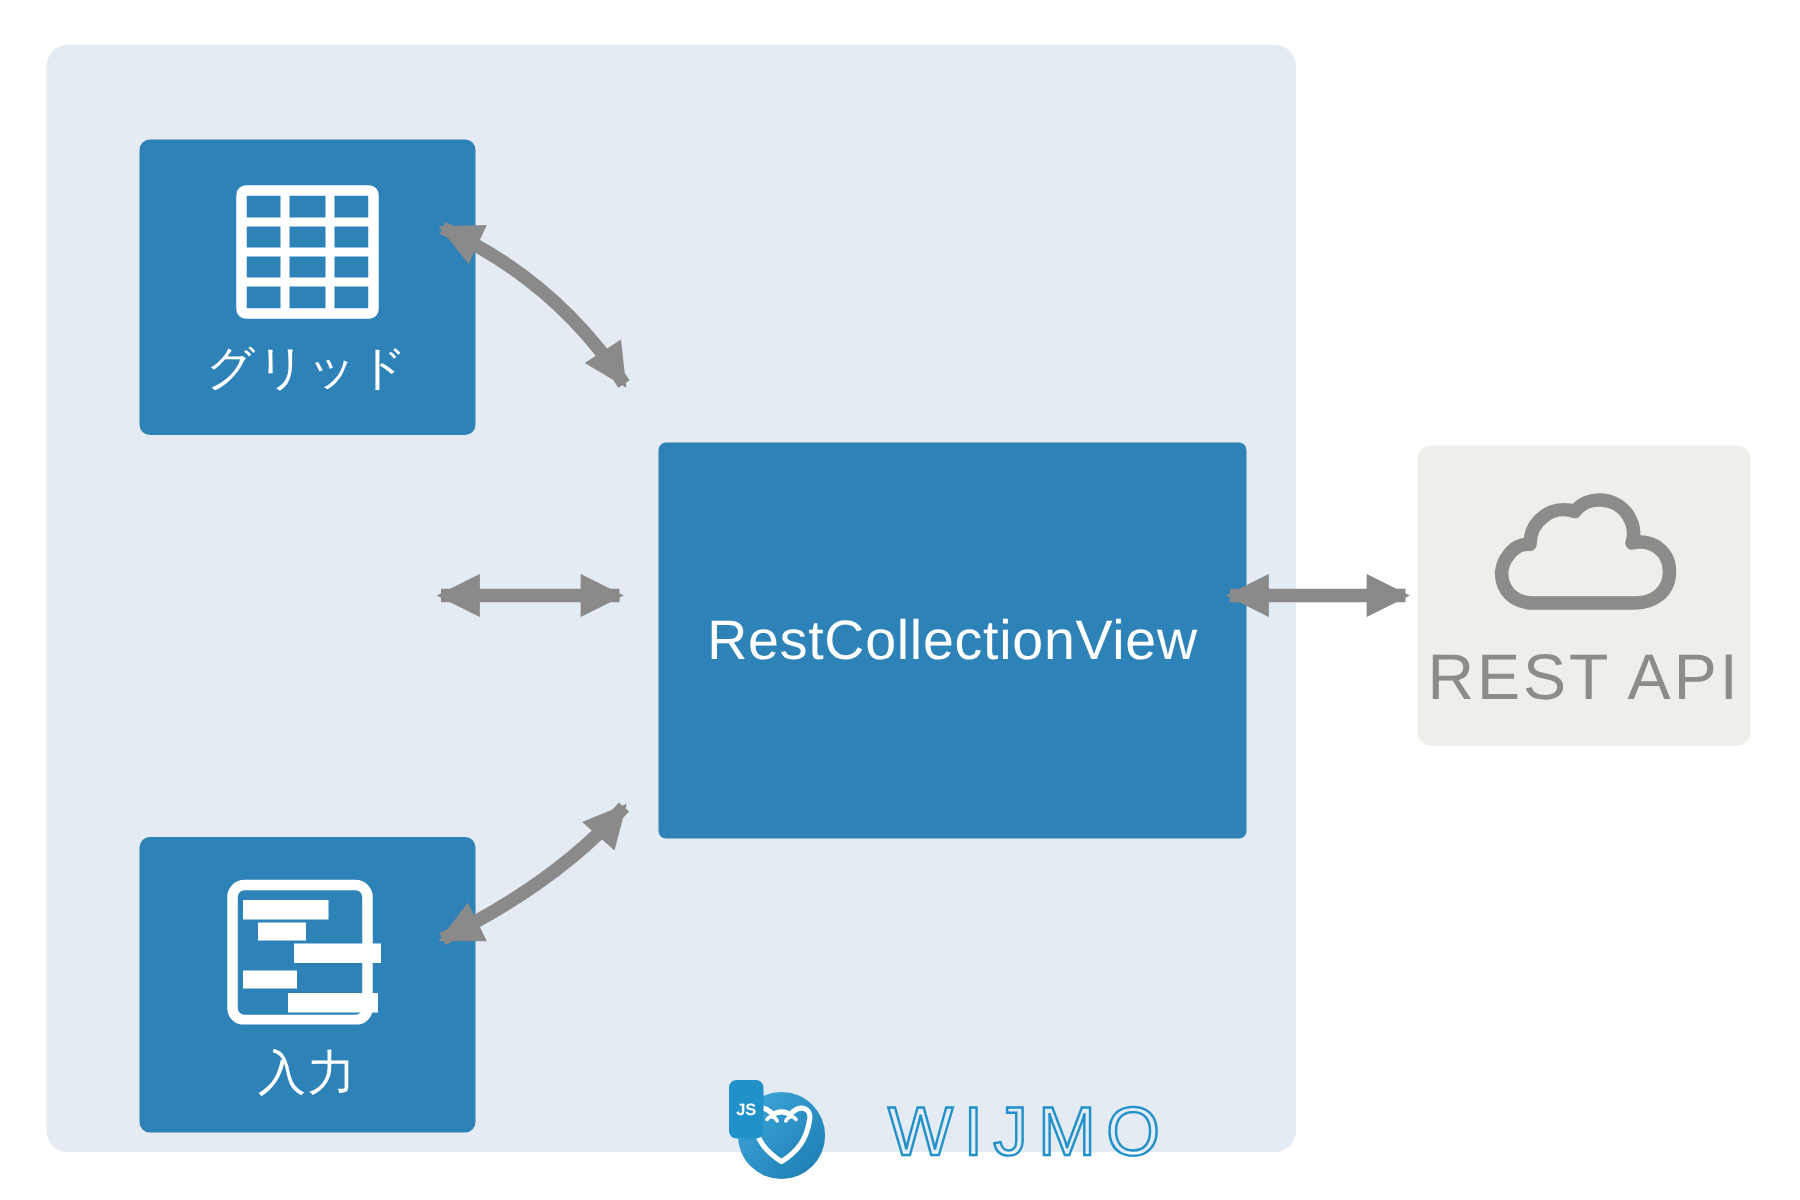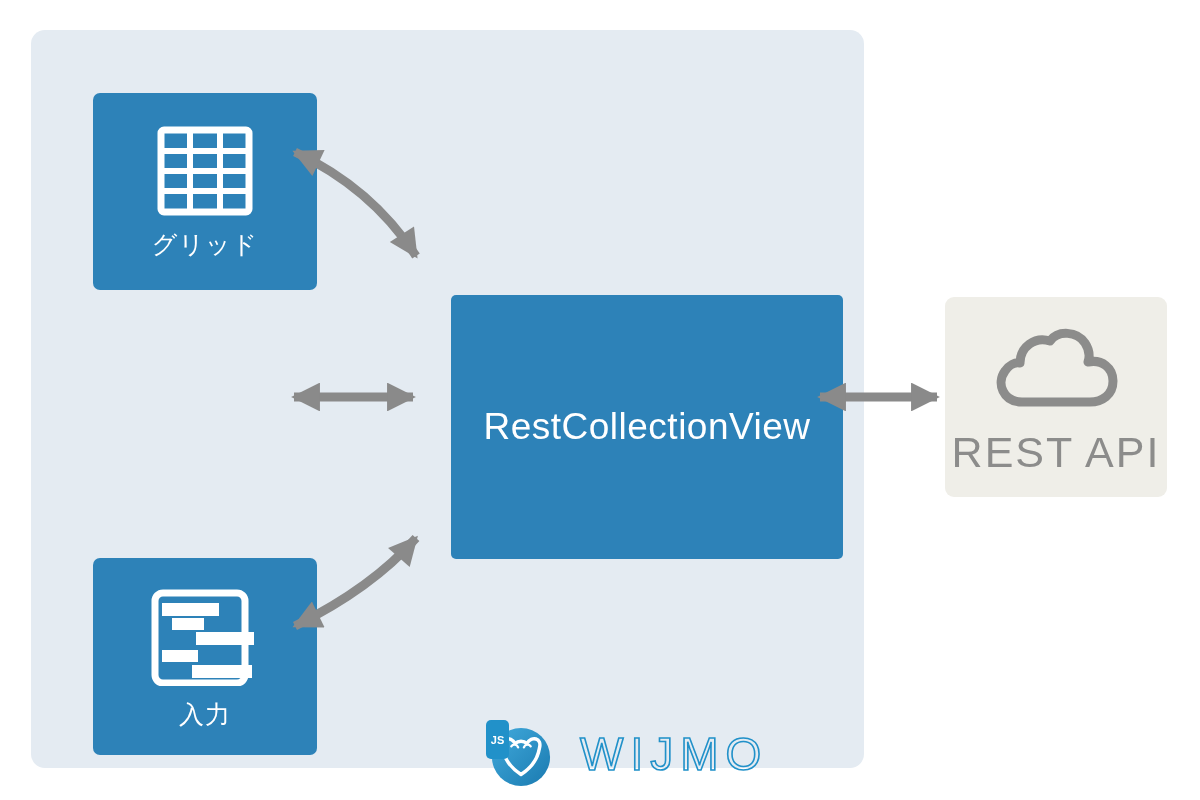--- a/index.html
+++ b/index.html
@@ -34,32 +34,32 @@
     background: var(--box-blue);
     border-radius: 7px;
     display: flex;
     flex-direction: column;
     align-items: center;
     justify-content: center;
     gap: 16px;
   }
   .client-box .label {
     color: #ffffff;
-    font-size: 25px;
+    font-size: 32px;
     font-weight: 300;
     letter-spacing: 1px;
     line-height: 1;
   }
   #box-grid  { top: 63px; }
   #box-chart { top: 295px; }
   #box-input { top: 528px; }
 
   .center-box {
     position: absolute;
-    left: 420px; top: 265px;
+    left: 408px; top: 265px;
     width: 392px; height: 264px;
     background: var(--box-blue);
     border-radius: 5px;
     display: flex;
     align-items: center;
     justify-content: center;
   }
   .center-box .label {
     color: #ffffff;
     font-size: 37px;
@@ -119,21 +119,21 @@
     background: var(--wijmo-blue);
     border-radius: 5px;
     color: #ffffff;
     font-size: 11px;
     font-weight: bold;
     display: flex;
     align-items: center;
     justify-content: center;
   }
   .logo-wordmark {
-    margin-left: 24px;
+    margin-left: 36px;
     font-size: 46px;
     font-weight: 400;
     letter-spacing: 7px;
     color: var(--wijmo-blue);
     line-height: 1;
   }
   @supports (-webkit-text-stroke: 1px black) {
     .logo-wordmark {
       color: transparent;
       -webkit-text-stroke: 1.6px var(--wijmo-blue);

